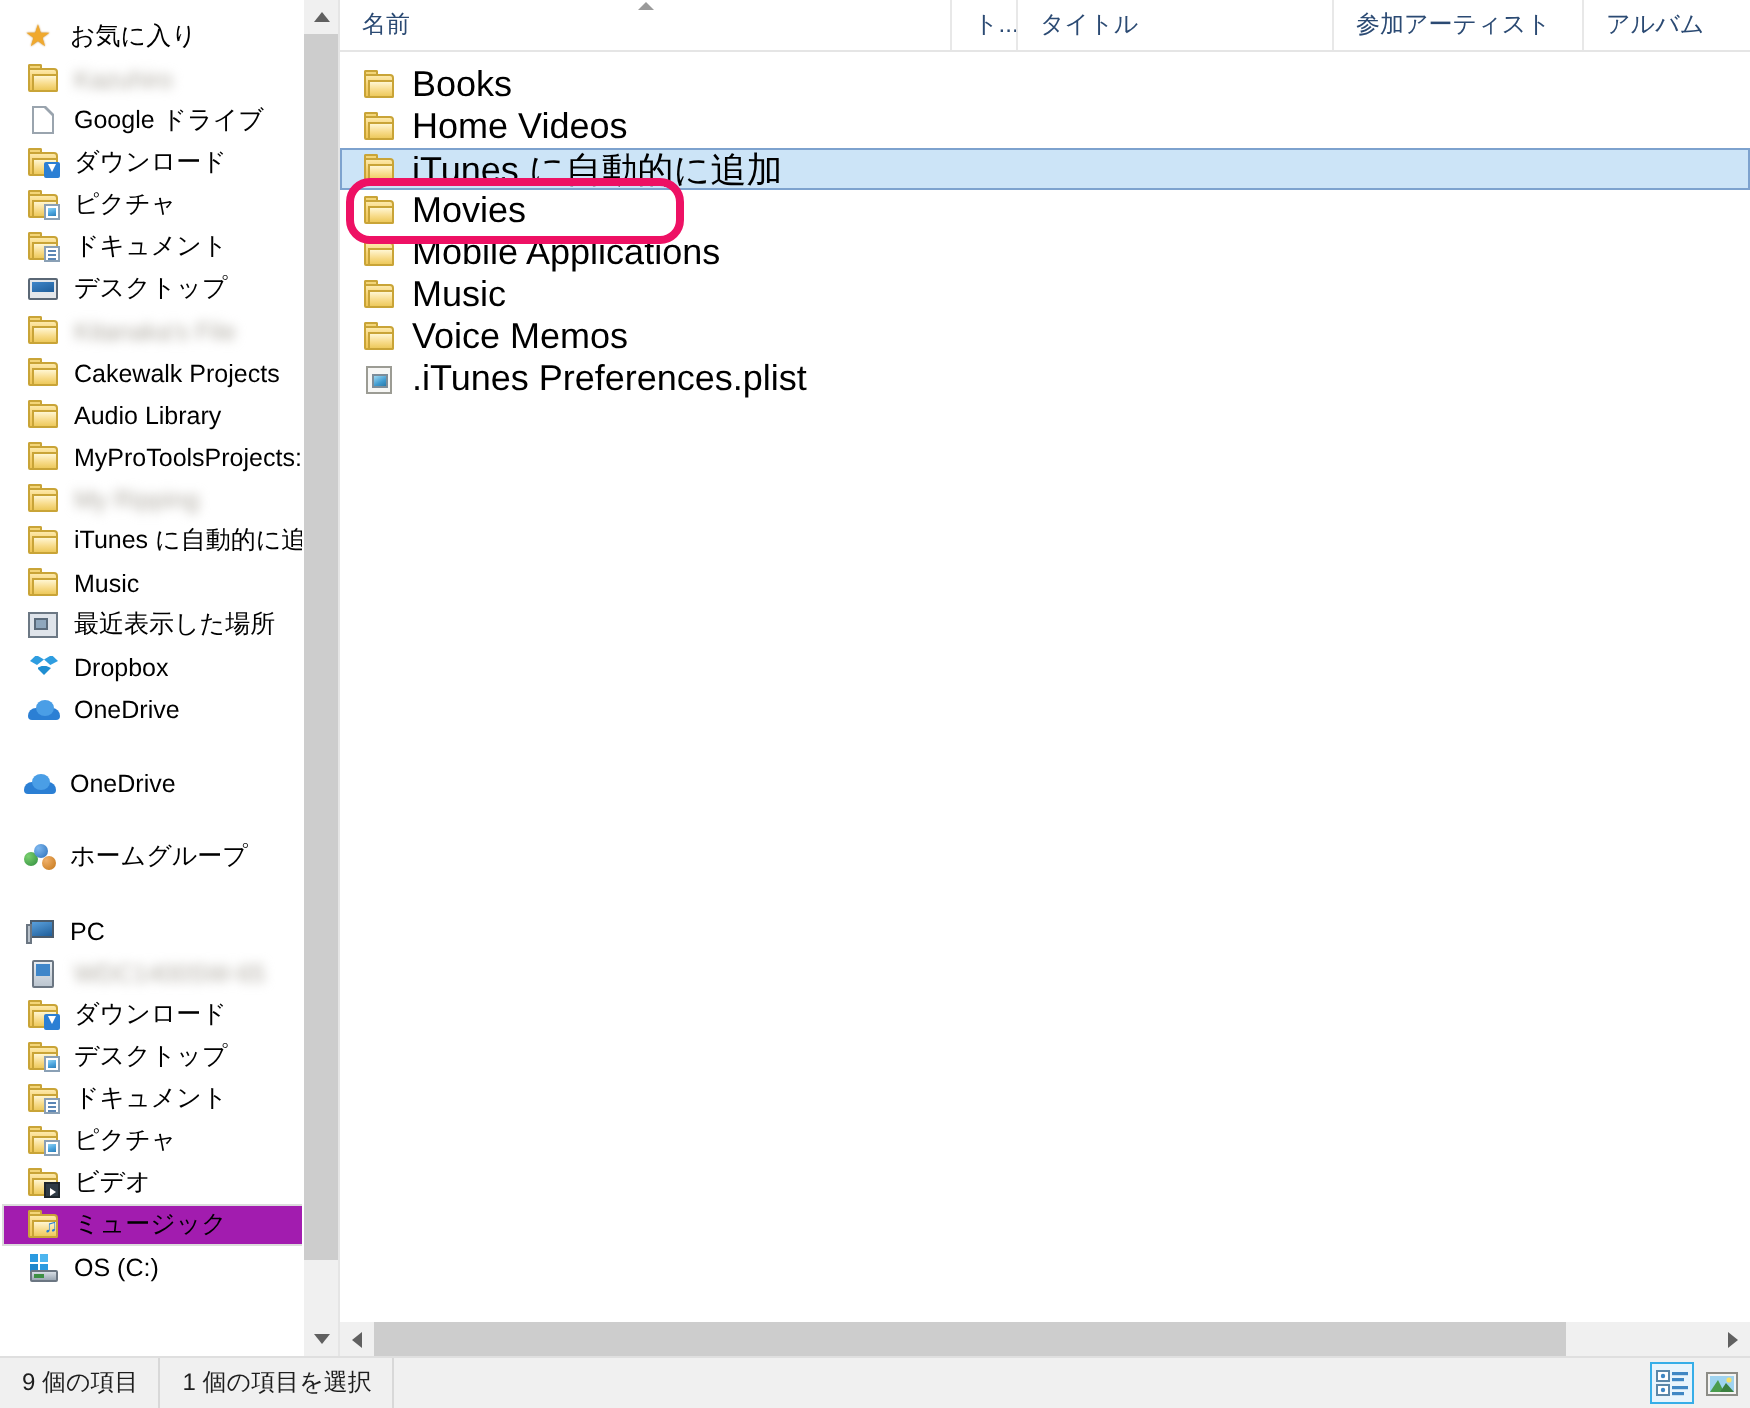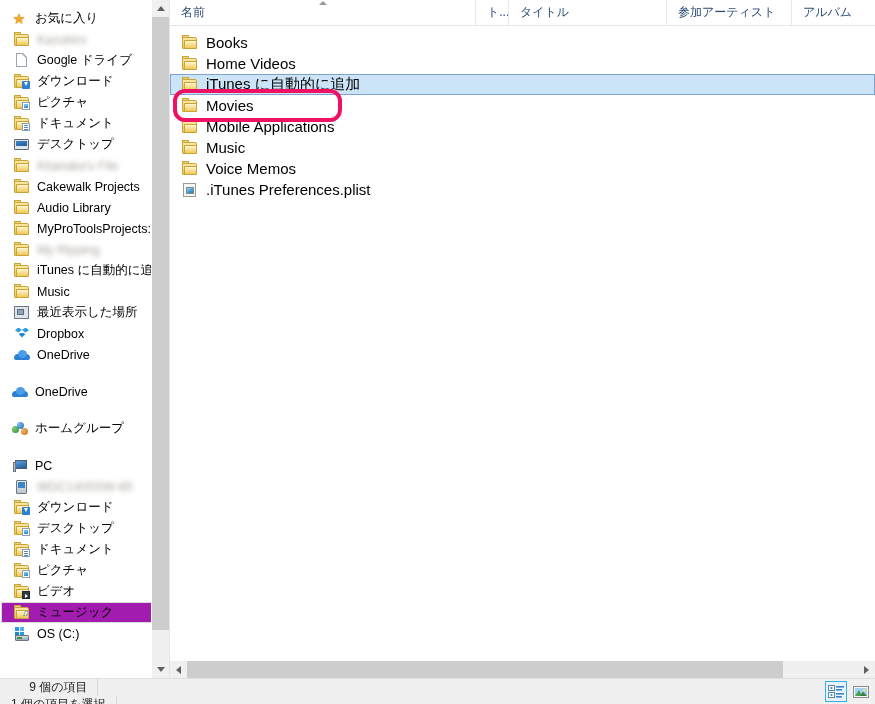--- a/index.html
+++ b/index.html
@@ -164,21 +164,21 @@
     padding-left:11px;
     white-space:nowrap;
   }
   .file-row.selected{
     background:#cce4f7;
     border:1px solid #7da2ce;
   }
   .file-row .ico{
     width:16px;height:16px;flex:0 0 16px;margin-right:8px;position:relative;
   }
-  .file-row .lbl{font-size:15px;color:#000;}
+  .file-row .lbl{font-size:18px;color:#000;}
 
   
   .hsb{
     position:relative;
     height:17px;flex:0 0 17px;
     background:#f0f0f0;
     border-top:1px solid #ffffff;
   }
   .hsb .harrow{
     position:absolute;top:0;width:17px;height:17px;
@@ -195,21 +195,21 @@
   
   .statusbar{
     position:relative;
     height:25px;flex:0 0 25px;
     background:#f0f0f0;
     border-top:1px solid #dfdfdf;
     display:flex;align-items:center;
     font-size:12px;color:#1e1e1e;
   }
   .status-items{
-    display:flex;align-items:center;height:100%;flex-direction:column;
+    display:flex;align-items:center;height:100%;
   }
   .status-cell{
     padding:0 10px 0 11px;
     display:flex;align-items:center;height:100%;
     border-right:1px solid #d8d8d8;
     white-space:nowrap;
   }
   .status-cell.first{padding-left:11px;}
   .status-right{
     position:absolute;right:3px;top:0;height:100%;

